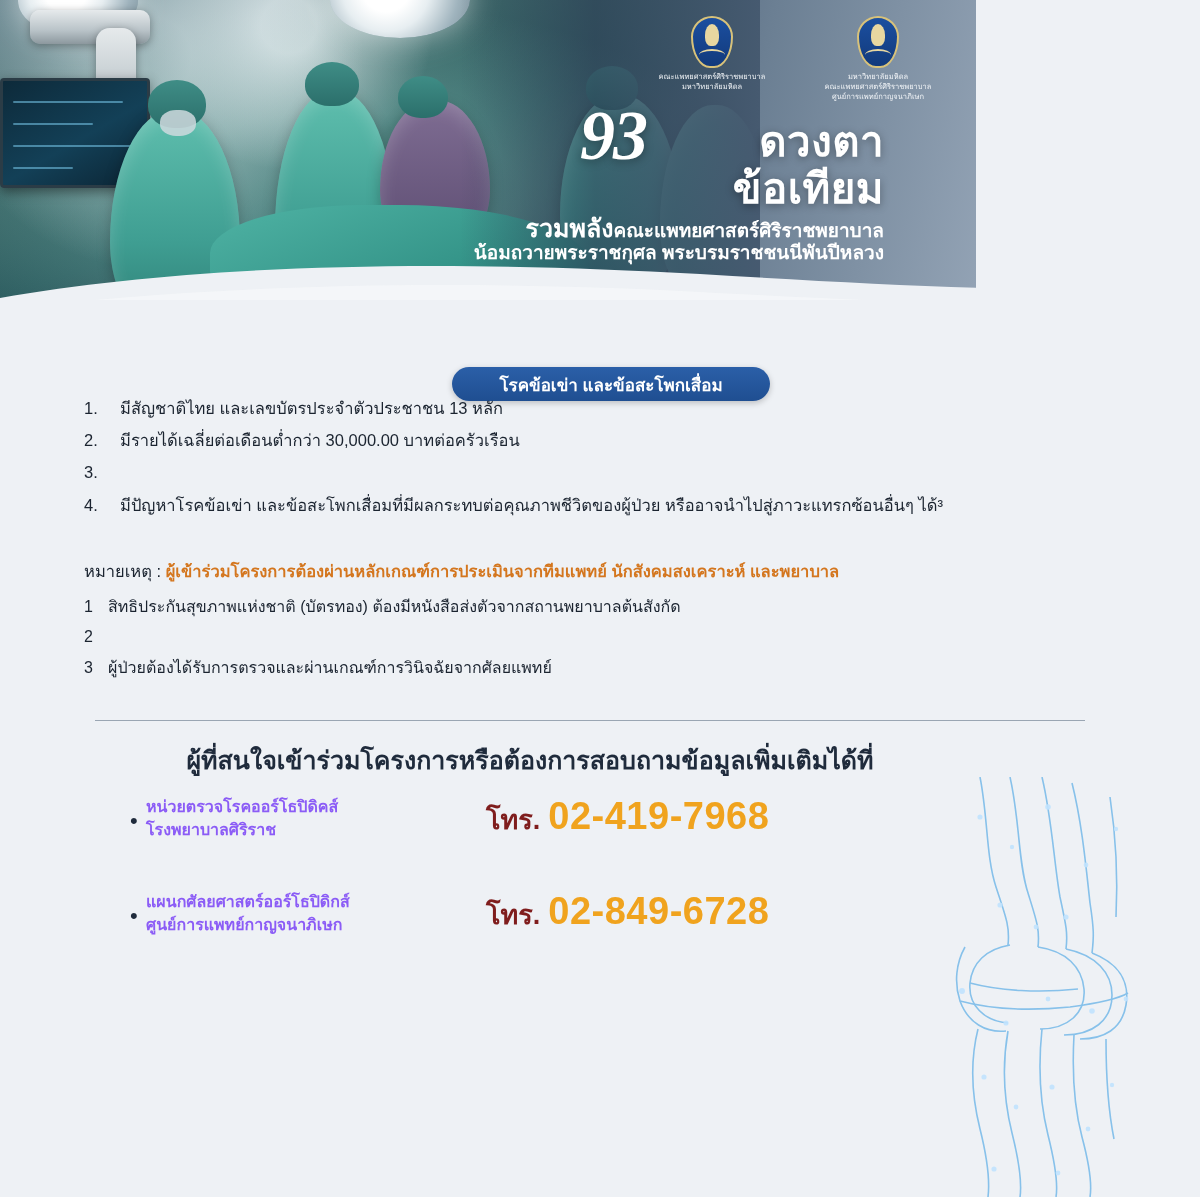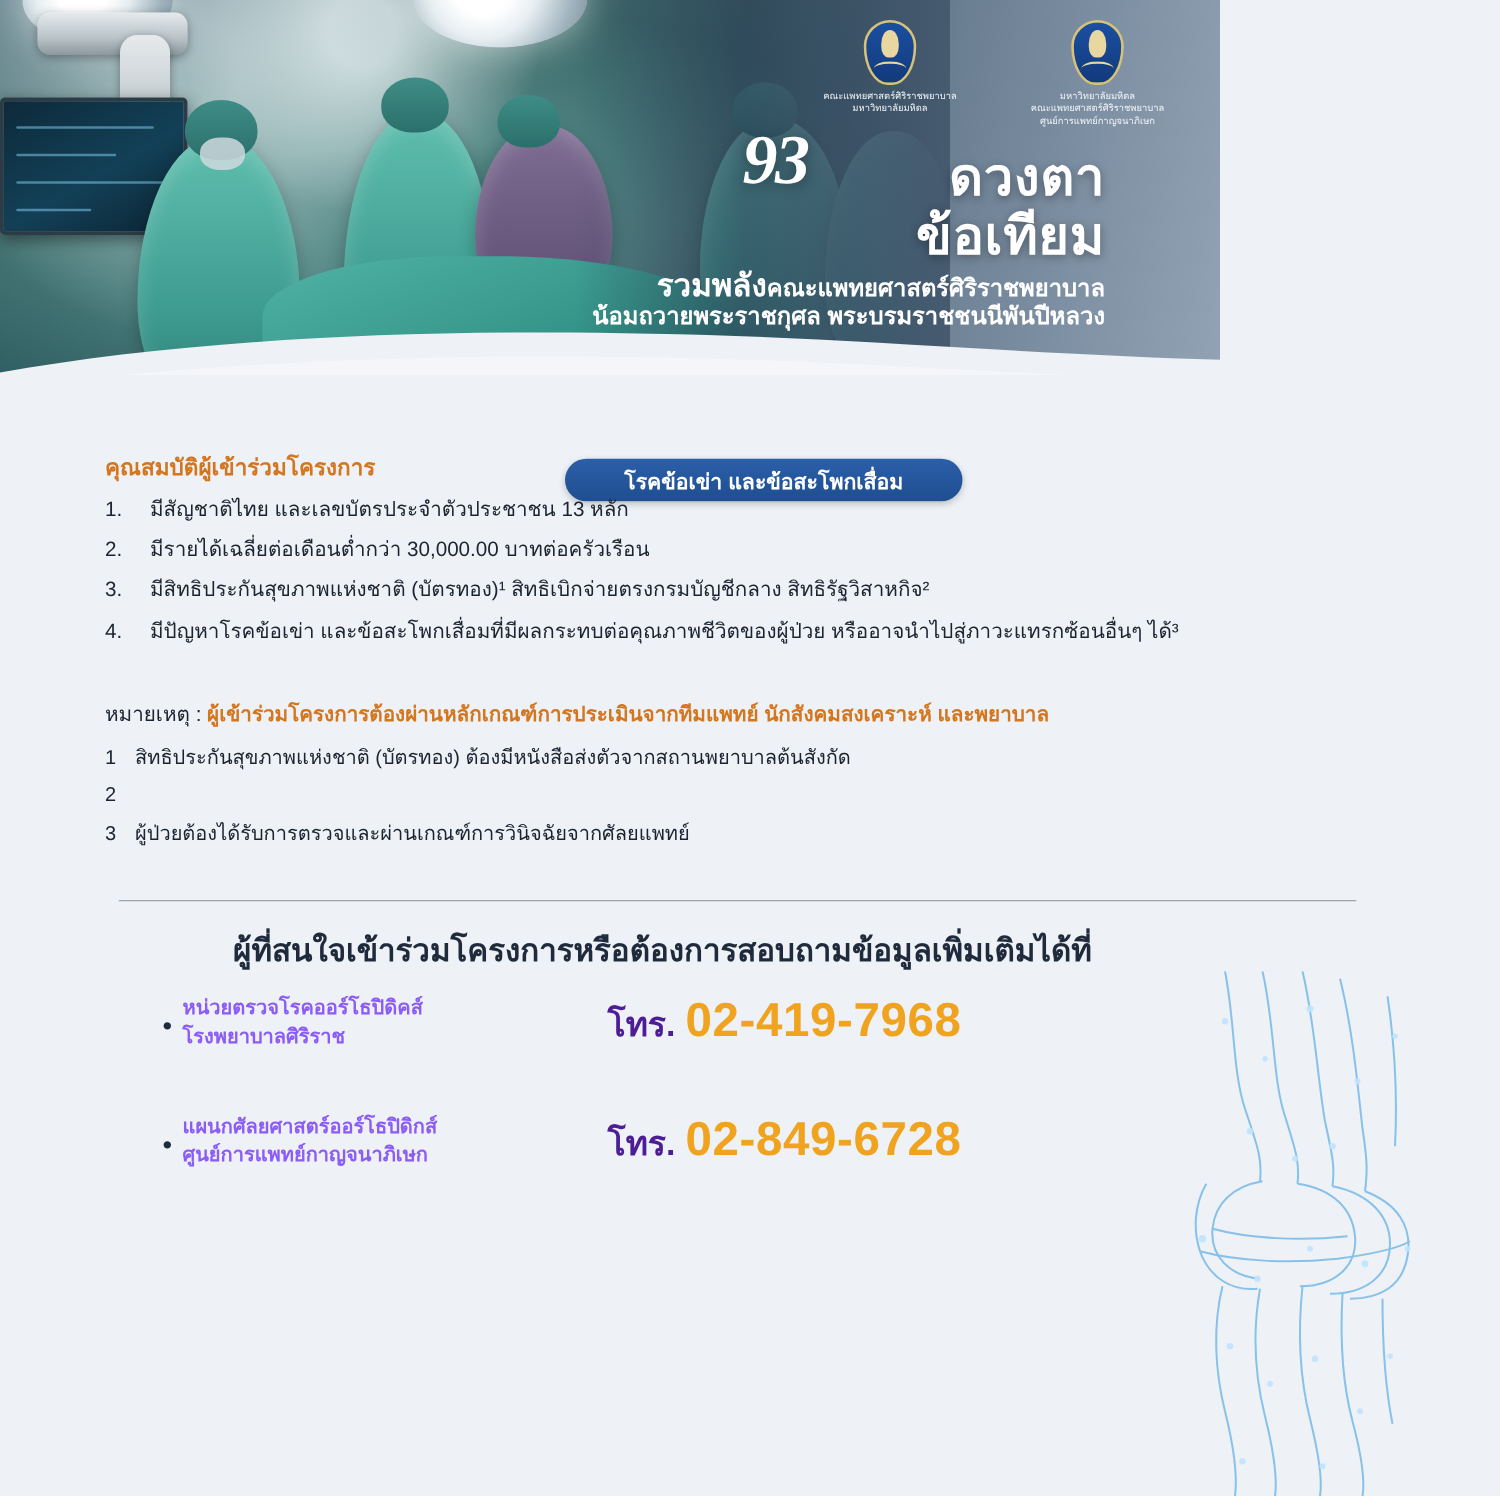--- a/index.html
+++ b/index.html
@@ -116,21 +116,21 @@
     border-top: 2px solid #e8d7a0;
     border-radius: 50%;
   }
   .logo-text { font-size: 7.5px; line-height: 1.35; color: #f2f5f8; }
 
   .hero-num {
     position: absolute;
     right: 330px; top: 96px;
     font-family: "Liberation Serif", serif;
     font-style: italic;
-    font-size: 56px;
+    font-size: 70px;
     font-weight: 700;
     color: #ffffff;
     letter-spacing: -2px;
     text-shadow: 0 2px 10px rgba(0,0,0,.35);
   }
   .hero-w1 {
     position: absolute;
     right: 92px; top: 108px;
     font-size: 42px; font-weight: 700; color: #ffffff;
     letter-spacing: .5px;
@@ -253,21 +253,21 @@
     padding-top: 6px;
   }
   .contact-name {
     width: 330px;
     font-size: 16px;
     font-weight: 700;
     color: #8b5cf6;
     line-height: 1.45;
   }
   .tel-wrap { display: flex; align-items: baseline; gap: 8px; padding-left: 10px; }
-  .tel-label { font-size: 27px; font-weight: 700; color: #4c1d95; }
+  .tel-label { font-size: 27px; font-weight: 700; color: #7f1d1d; }
   .tel-num { font-size: 38px; font-weight: 700; color: #f0a31e; letter-spacing: .5px; }
 
   .knee-art {
     position: absolute;
     right: 10px; bottom: 0;
     width: 330px; height: 420px;
     opacity: .95;
   }
 </style>
 </head>
@@ -336,34 +336,32 @@
   <div class="hero-sub1">
     <span class="bigger">รวมพลัง</span><span>คณะแพทยศาสตร์ศิริราชพยาบาล</span>
   </div>
   <div class="hero-sub2">น้อมถวายพระราชกุศล พระบรมราชชนนีพันปีหลวง</div>
 </div>
 
 <div class="sheet">
 
   <div class="pill">โรคข้อเข่า และข้อสะโพกเสื่อม</div>
 
-  <div class="section-title">คุณสมบัติผู้เข้าร่วมโครงการ</div>
 
   <div class="qual-list">
     <div class="qual-row">
       <div class="qual-num">1.</div>
       <div class="qual-text">มีสัญชาติไทย และเลขบัตรประจำตัวประชาชน 13 หลัก</div>
     </div>
     <div class="qual-row">
       <div class="qual-num">2.</div>
       <div class="qual-text">มีรายได้เฉลี่ยต่อเดือนต่ำกว่า 30,000.00 บาทต่อครัวเรือน</div>
     </div>
     <div class="qual-row">
       <div class="qual-num">3.</div>
-      <div class="qual-text">มีสิทธิประกันสุขภาพแห่งชาติ (บัตรทอง)¹  สิทธิเบิกจ่ายตรงกรมบัญชีกลาง สิทธิรัฐวิสาหกิจ²</div>
     </div>
     <div class="qual-row">
       <div class="qual-num">4.</div>
       <div class="qual-text">มีปัญหาโรคข้อเข่า และข้อสะโพกเสื่อมที่มีผลกระทบต่อคุณภาพชีวิตของผู้ป่วย หรืออาจนำไปสู่ภาวะแทรกซ้อนอื่นๆ ได้³</div>
     </div>
   </div>
 
   <div class="note-line">
     <span class="note-label">หมายเหตุ : </span><span class="note-body">ผู้เข้าร่วมโครงการต้องผ่านหลักเกณฑ์การประเมินจากทีมแพทย์ นักสังคมสงเคราะห์ และพยาบาล</span>
   </div>

